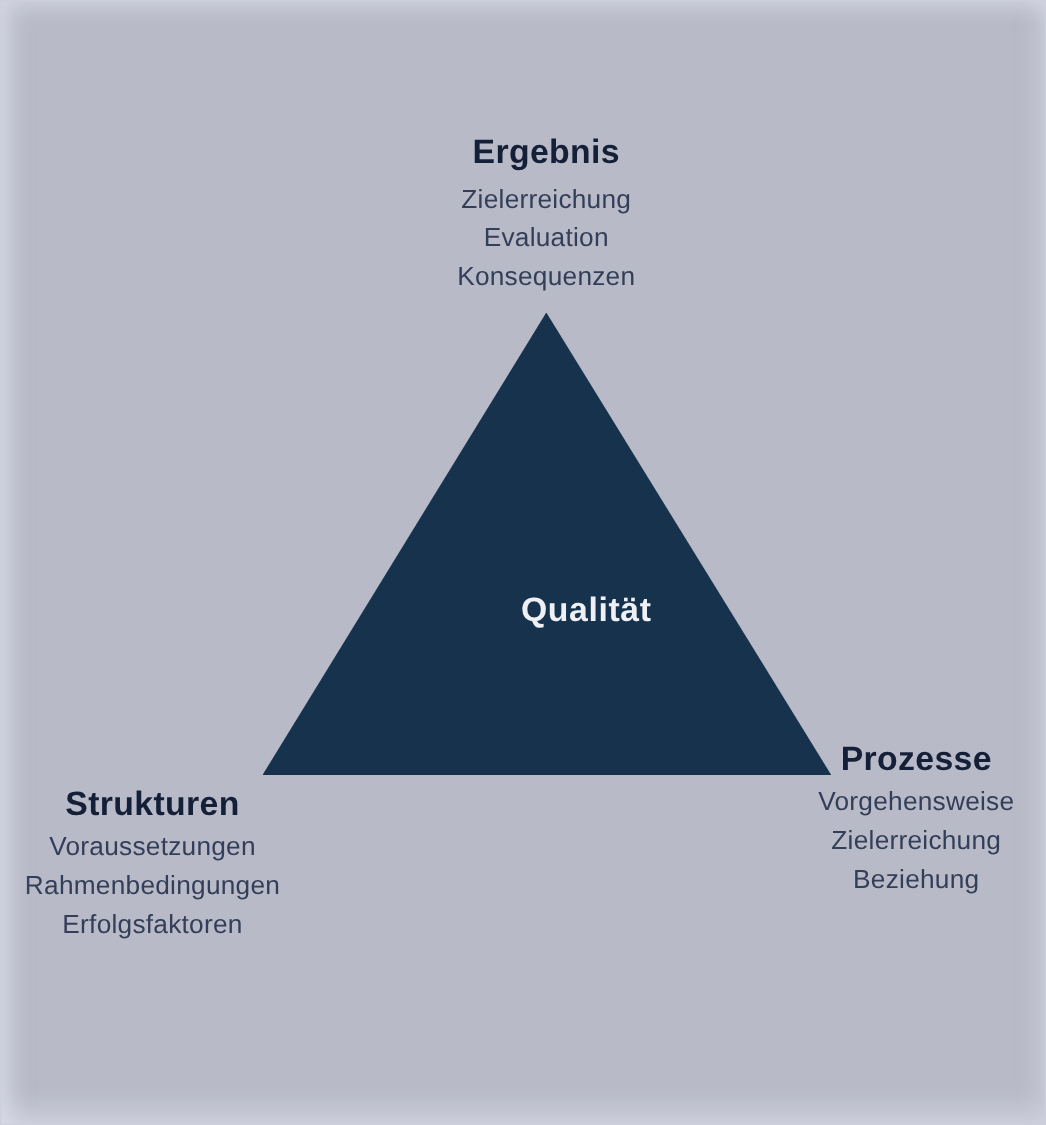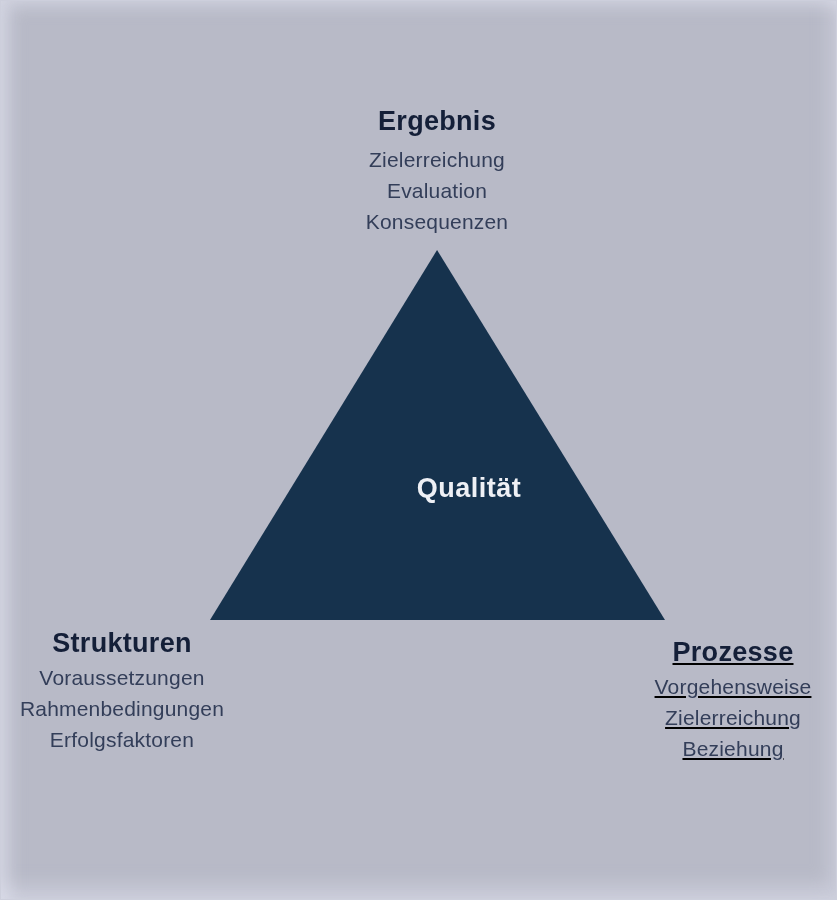--- a/index.html
+++ b/index.html
@@ -81,23 +81,22 @@
   }
   .block-top .heading { margin-bottom: 6px; }
   .block-bottom-left {
     left: 122px;
     top: 626px;
     transform: translateX(-50%);
     text-align: center;
   }
   .block-bottom-right {
     left: 733px;
-    top: 635px;
+    top: 590px;
     transform: translateX(-50%);
-    text-decoration: underline;
   }
   .block-bottom-left .heading,
   .block-bottom-right .heading { margin-bottom: 2px; }
 </style>
 </head>
 <body>
 
 <div class="stage">
 
   <div class="corner-block block-top">

